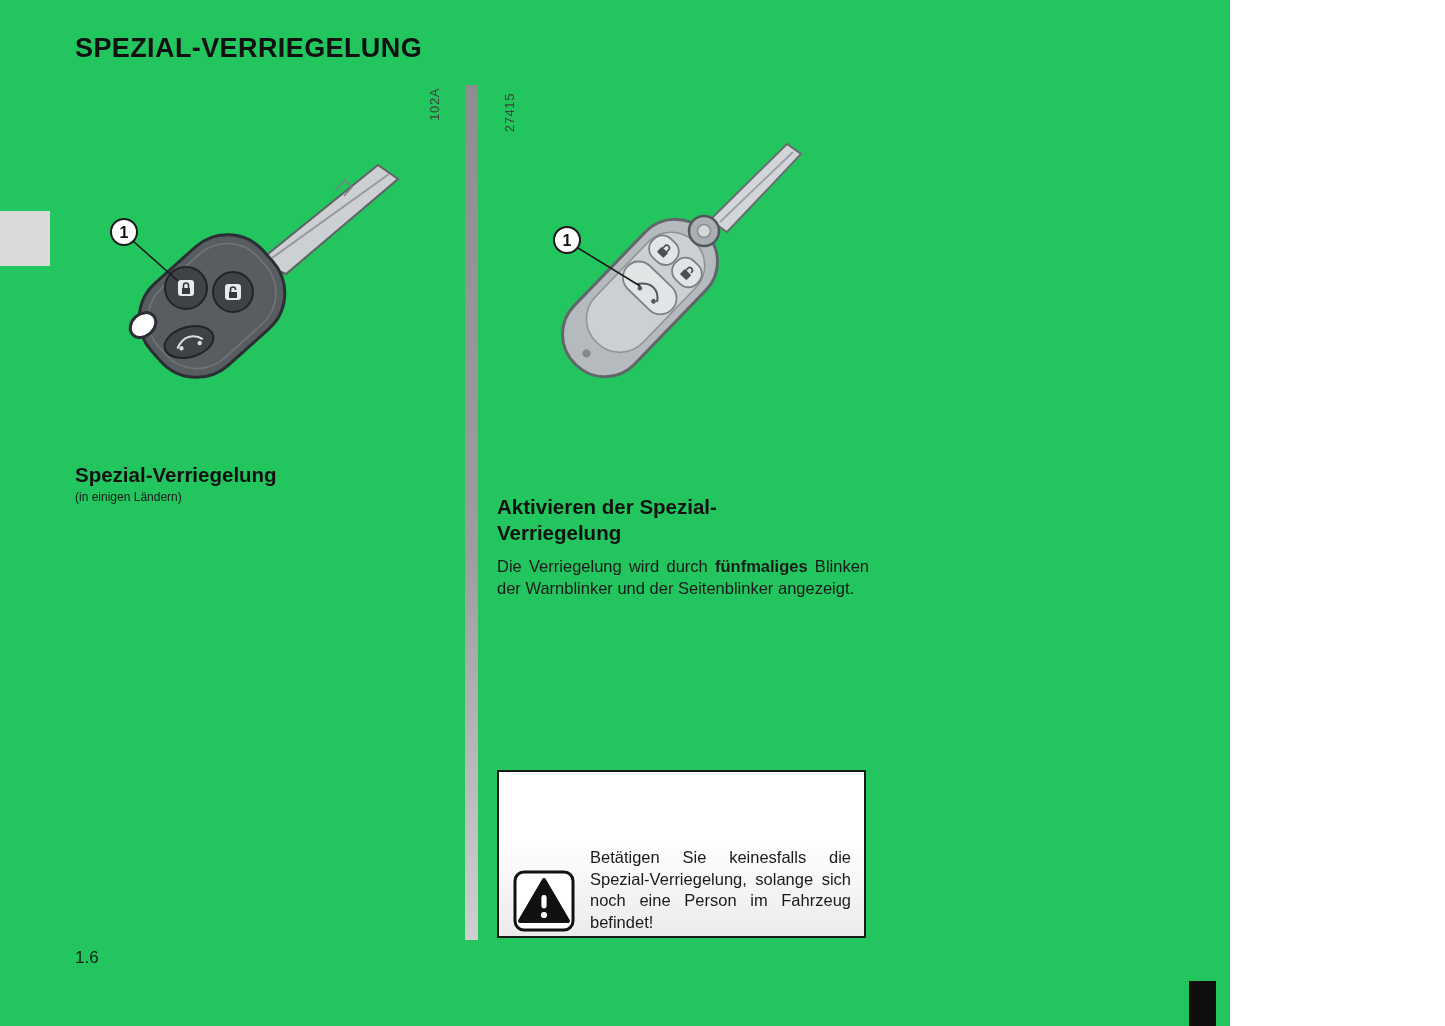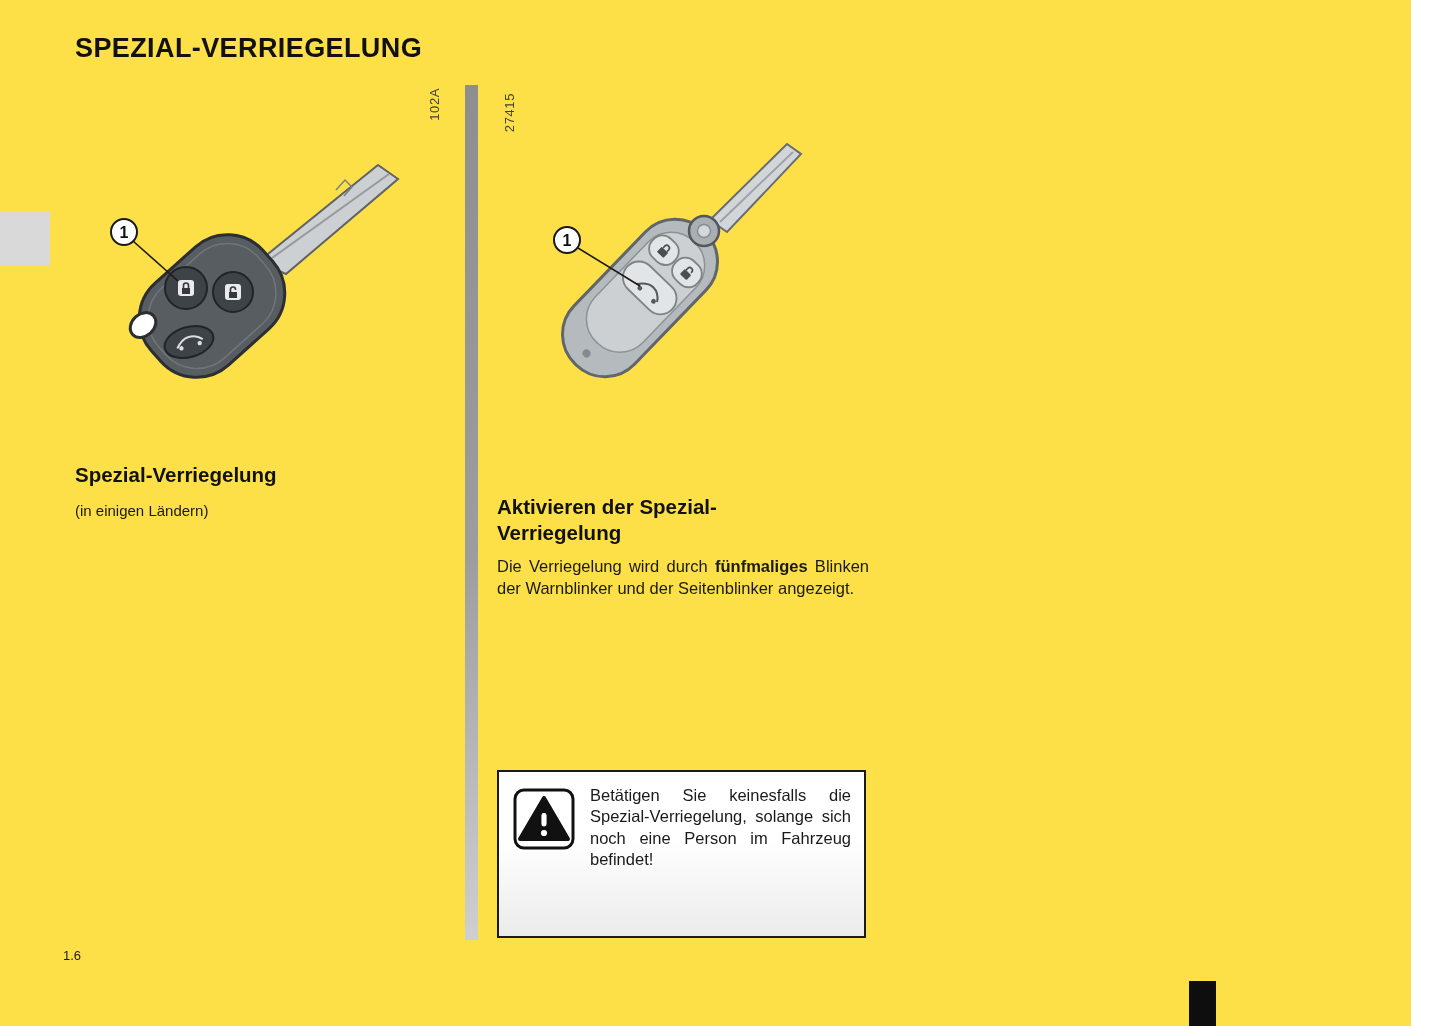--- a/index.html
+++ b/index.html
@@ -1,18 +1,18 @@
 <!DOCTYPE html>
 <html><head>
 <meta charset="utf-8">
 <style>
   * { margin:0; padding:0; box-sizing:border-box; }
   html,body { background:#ffffff; }
   body { font-family:"Liberation Sans", sans-serif; color:#1a1a1a; }
-  .page { position:relative; width:1411px; height:1026px; background:#fde047; overflow:hidden; }
+  .page { position:relative; width:1230px; height:1026px; background:#22c55e; overflow:hidden; }
 
   .title { position:absolute; left:75px; top:33px; font-size:27px; font-weight:700; letter-spacing:0.4px; color:#111; }
 
   .side-tab { position:absolute; left:0; top:211px; width:50px; height:55px; background:#d9d9d9; }
 
   .divider { position:absolute; left:465px; top:85px; width:13px; height:855px;
              background:linear-gradient(180deg,#8e8e8e 0%, #9d9d9d 55%, #cfcfcf 100%); }
 
   .figref { position:absolute; writing-mode:vertical-rl; transform:rotate(180deg);
             font-size:13px; color:#3f3f3f; letter-spacing:0.6px; }
@@ -22,33 +22,33 @@
   .figure { position:absolute; }
   .figure svg { display:block; }
   .figure-left  { left:100px; top:148px; width:320px; height:260px; }
   .figure-right { left:535px; top:128px; width:330px; height:290px; }
 
   .col { position:absolute; width:372px; }
   .col-left  { left:75px;  top:462px; }
   .col-right { left:497px; top:462px;margin-top:32px; }
 
   .col h2 { font-size:20.5px; font-weight:700; line-height:1.27; color:#111; white-space:pre-line; }
-  .subheading { font-size:15px; margin-top:14px; }
+  .subheading { font-size:12px; margin-top:2px; }
   .body-text { font-size:16.5px; line-height:1.3; text-align:justify; margin-top:15px; hyphens:manual; }
   .seg-bold { font-weight:700; }
   .seg-bold-italic { font-weight:700; font-style:italic; }
 
   .warning-box { position:absolute; left:497px; top:770px; width:369px; height:168px;
-                 border:2px solid #1a1a1a; padding:13px 13px;
+                 border:2px solid #1a1a1a; padding:3px 13px;
                  background:linear-gradient(180deg,#ffffff 0%, #ffffff 42%, #ebebeb 100%);
-                 display:flex; align-items:flex-start; gap:14px; }
+                 display:flex; align-items:flex-end; gap:14px; }
   .warning-icon { width:64px; height:64px; flex:0 0 auto; margin-top:2px; }
   .warning-text { font-size:16.5px; line-height:1.3; text-align:justify; hyphens:manual; }
 
-  .page-number { position:absolute; left:63px; top:948px; font-size:13px; }
+  .page-number { position:absolute; left:75px; top:948px; font-size:17px; }
   .corner-mark { position:absolute; left:1189px; top:981px; width:27px; height:45px; background:#0e0e0e; }
 </style>
 </head>
 <body>
 
 <div class="page">
 
   <h1 class="title">SPEZIAL-VERRIEGELUNG</h1>
 
   <div class="side-tab"></div>

